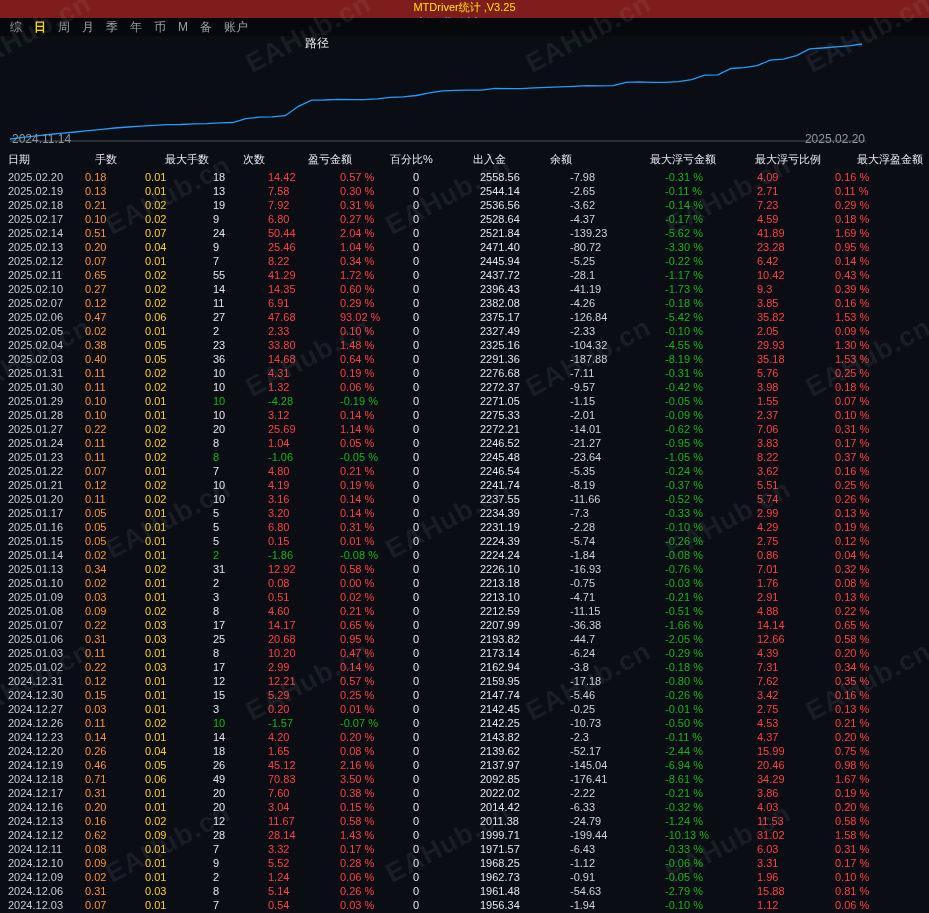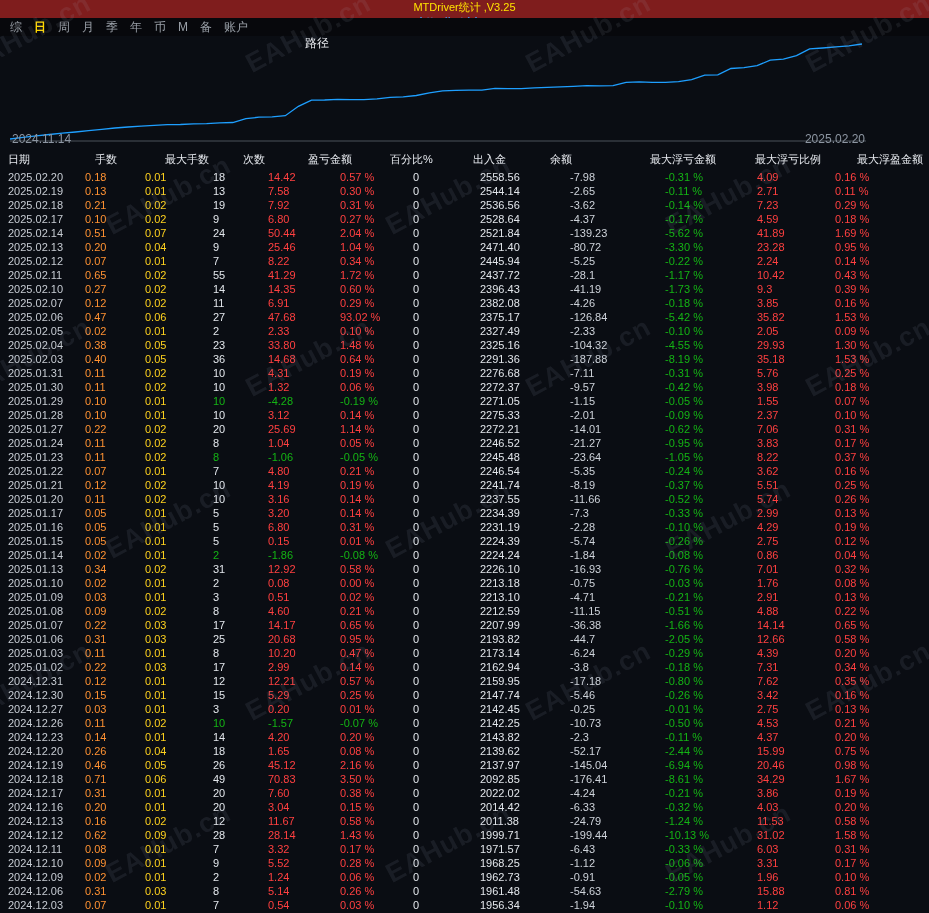--- a/index.html
+++ b/index.html
@@ -186,21 +186,21 @@
           <div class="cell c-date">2025.02.12</div>
           <div class="cell c-lots">0.07</div>
           <div class="cell c-maxlots">0.01</div>
           <div class="cell c-count">7</div>
           <div class="cell c-profit">8.22</div>
           <div class="cell c-pct">0.34 %</div>
           <div class="cell c-inout">0</div>
           <div class="cell c-bal">2445.94</div>
           <div class="cell c-mfl">-5.25</div>
           <div class="cell c-mflr">-0.22 %</div>
-          <div class="cell c-mfp">2.24</div>
+          <div class="cell c-mfp">6.42</div>
           <div class="cell c-mfpr">0.14 %</div>
         </div>
         <div class="trow">
           <div class="cell c-date">2025.02.11</div>
           <div class="cell c-lots">0.65</div>
           <div class="cell c-maxlots">0.02</div>
           <div class="cell c-count">55</div>
           <div class="cell c-profit">41.29</div>
           <div class="cell c-pct">1.72 %</div>
           <div class="cell c-inout">0</div>
@@ -716,21 +716,21 @@
         </div>
         <div class="trow">
           <div class="cell c-date">2024.12.17</div>
           <div class="cell c-lots">0.31</div>
           <div class="cell c-maxlots">0.01</div>
           <div class="cell c-count">20</div>
           <div class="cell c-profit">7.60</div>
           <div class="cell c-pct">0.38 %</div>
           <div class="cell c-inout">0</div>
           <div class="cell c-bal">2022.02</div>
-          <div class="cell c-mfl">-4.24</div>
+          <div class="cell c-mfl">-2.22</div>
           <div class="cell c-mflr">-0.21 %</div>
           <div class="cell c-mfp">3.86</div>
           <div class="cell c-mfpr">0.19 %</div>
         </div>
         <div class="trow">
           <div class="cell c-date">2024.12.16</div>
           <div class="cell c-lots">0.20</div>
           <div class="cell c-maxlots">0.01</div>
           <div class="cell c-count">20</div>
           <div class="cell c-profit">3.04</div>

